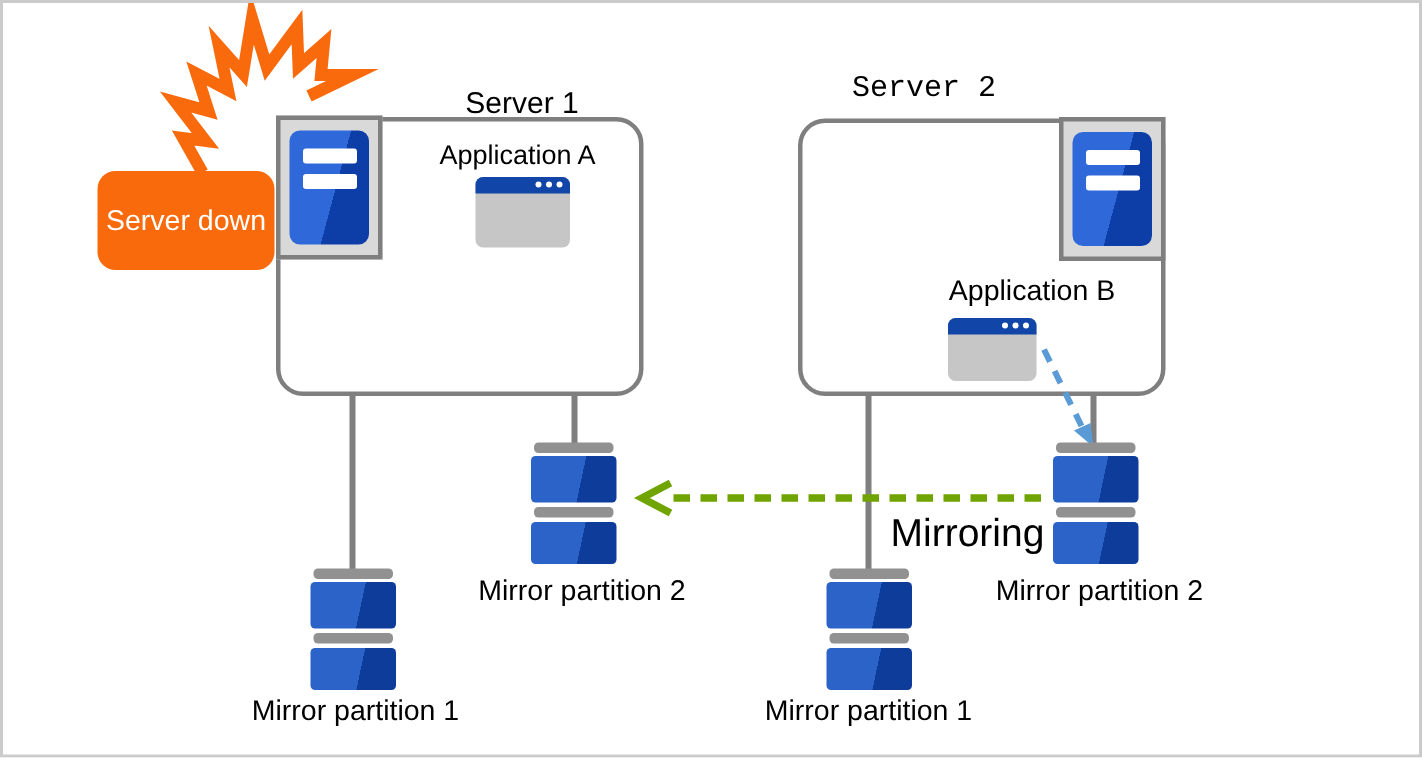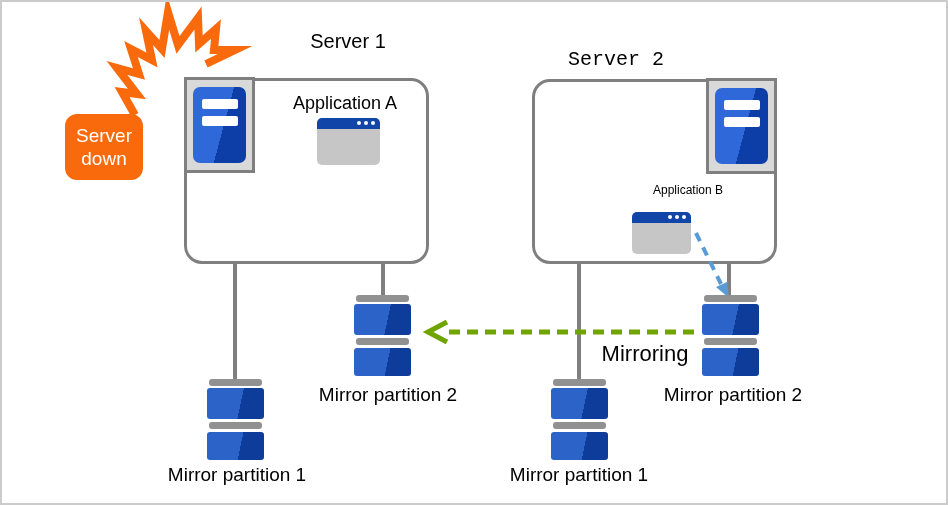--- a/index.html
+++ b/index.html
@@ -14,33 +14,33 @@
 
   
   .server-box {
     position:absolute; border:3px solid #7f7f7f; border-radius:18px; background:#fff;
   }
   .b1 { left:182px; top:76px; width:245px; height:186px; }
   .b2 { left:530px; top:77px; width:245px; height:185px; }
 
   
   .lbl { position:absolute; text-align:center; font-size:20px; line-height:1.15; white-space:nowrap; }
-  .t1 { left:266px; top:28px; width:160px; }
+  .t1 { left:266px; top:56px; width:160px; }
   .t2 { left:534px; top:46px; width:160px;font-family:Liberation Mono, monospace; }
   .app-a { left:263px; top:91px; width:160px; font-size:18px; }
-  .app-b { left:606px; top:182px; width:160px; font-size:12px; }
+  .app-b { left:606px; top:182px; width:160px; font-size:19px; }
   .mp2-l { left:291px; top:382px; width:190px; font-size:19px; }
   .mp2-r { left:636px; top:382px; width:190px; font-size:19px; }
   .mp1-l { left:140px; top:462px; width:190px; font-size:19px; }
   .mp1-r { left:482px; top:462px; width:190px; font-size:19px; }
-  .mirroring { left:583px; top:339px; width:120px; font-size:22px; }
+  .mirroring { left:583px; top:339px; width:120px; font-size:26px; }
 
   
   .badge {
-    position:absolute; left:63px; top:112px; width:78px; height:66px;
+    position:absolute; left:63px; top:112px; width:118px; height:66px;
     background:#f96a0d; border-radius:12px; color:#fff;
     font-size:19px; line-height:23px; text-align:center;
     display:flex; align-items:center; justify-content:center; padding:4px;
   }
 
   
   .srv-icon {
     position:absolute; width:71px; height:96px;
     background:#d9d9d9; border:3px solid #7f7f7f;
   }

